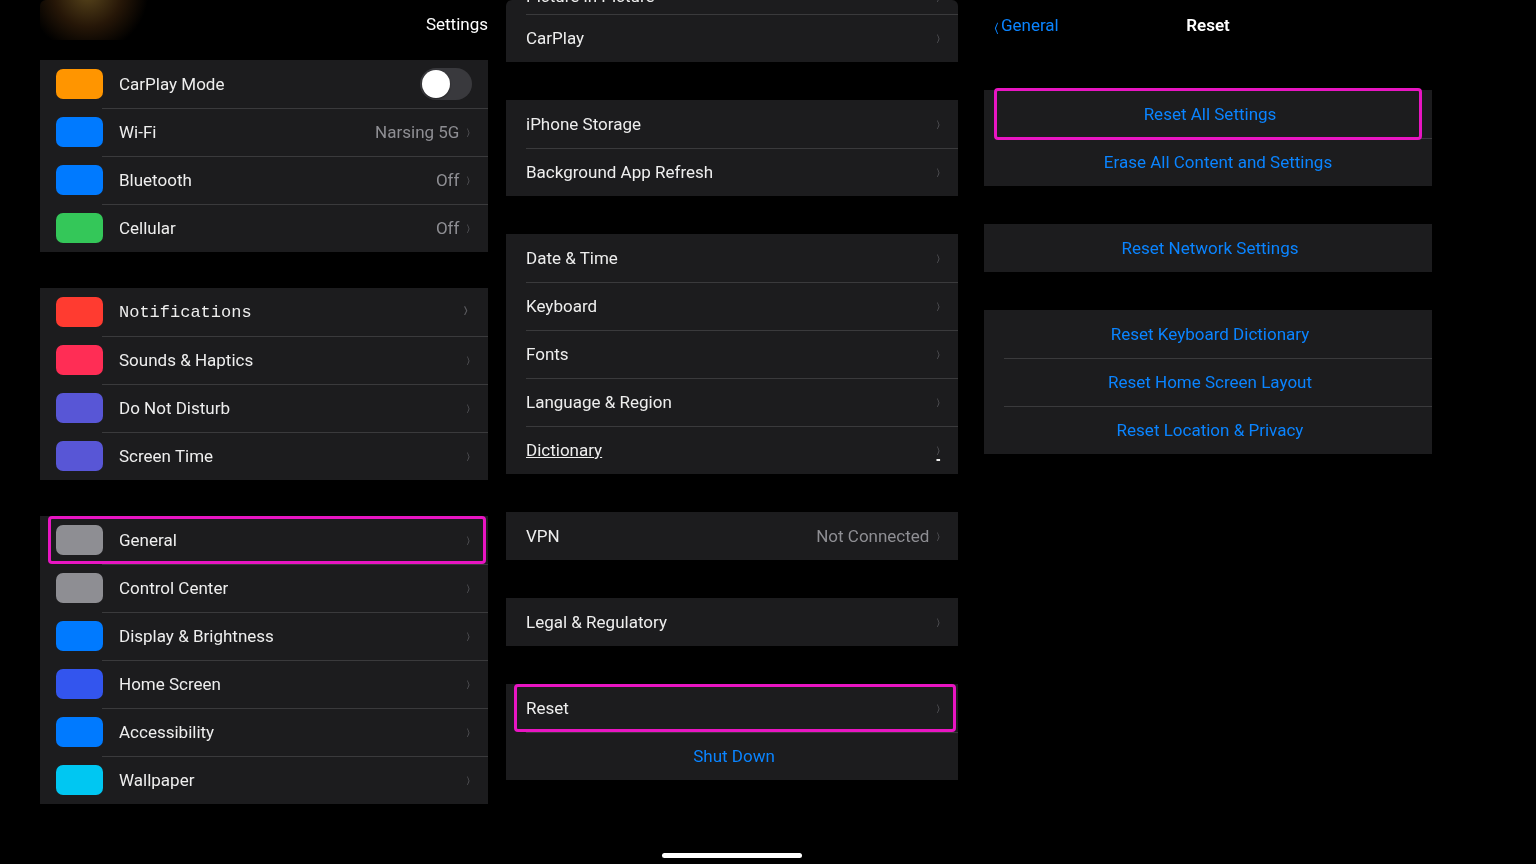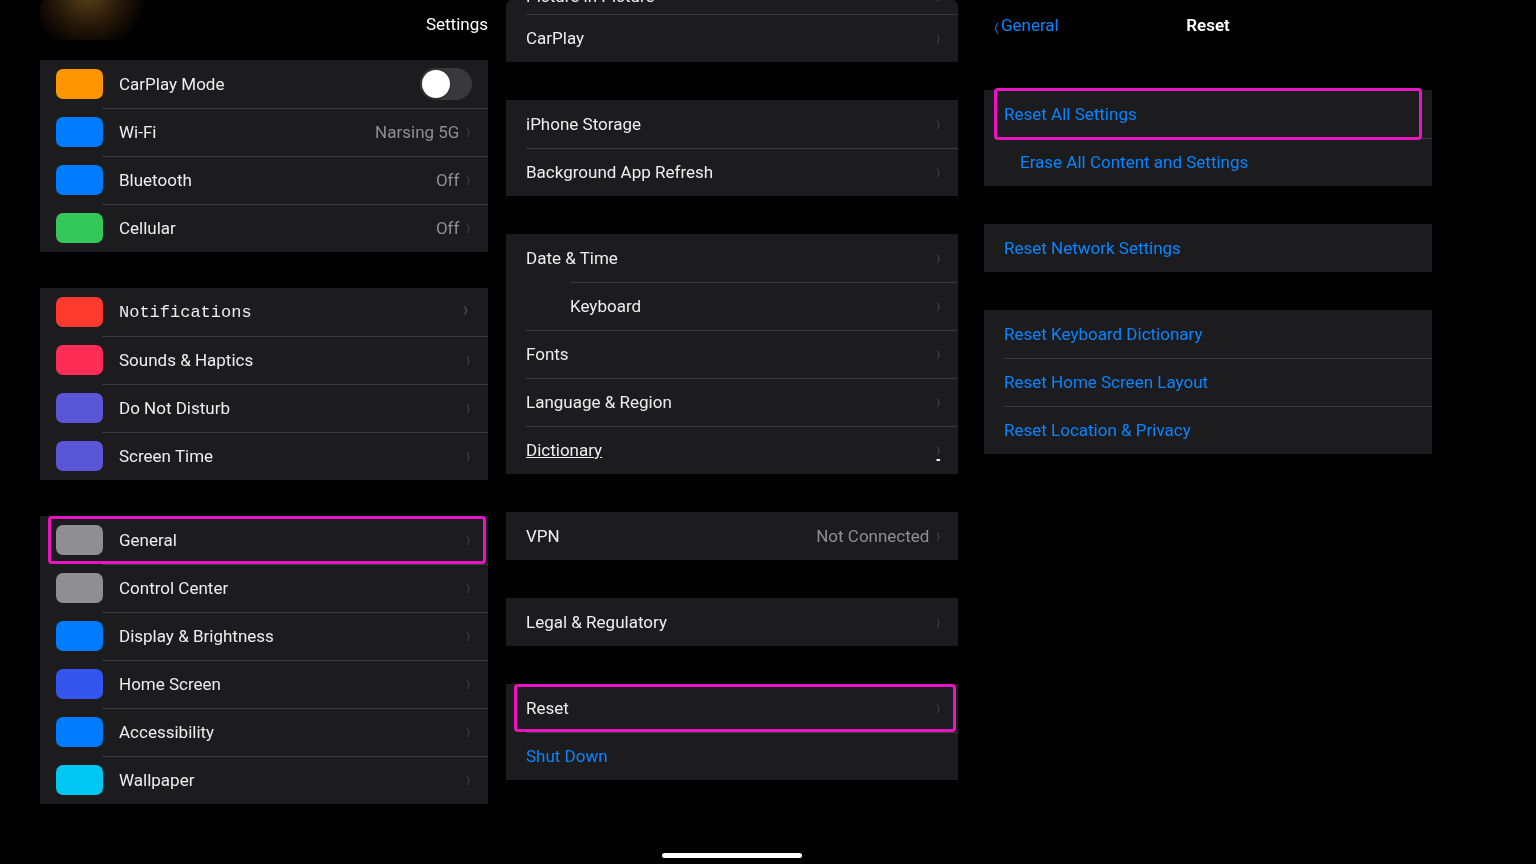--- a/index.html
+++ b/index.html
@@ -96,21 +96,21 @@
     border-radius: 50%;
     background: #fff;
     box-shadow: 0 1px 2px rgba(0,0,0,.4);
   }
 
   
   .hl { position: absolute; border: 3px solid #e815c2; border-radius: 4px; pointer-events: none; z-index: 5; }
 
   
   .p2 .row, .p3 .row { padding-left: 20px; border-radius: 24px; }
-  .blue { color: #0a84ff; }
+  .blue { color: #0a84ff; text-align: center; }
 
   
   .nav3 {
     height: 50px;
     display: flex;
     align-items: center;
     position: relative;
     background: #000;
     padding: 0 8px;
   }
@@ -358,21 +358,21 @@
           <div class="label">Background App Refresh</div>
           <div class="chev">›</div>
         </div>
       </div>
       <div style="height: 38px;"></div>
       <div class="group">
         <div class="row" style="position: relative;">
           <div class="label">Date &amp; Time</div>
           <div class="chev">›</div>
         </div>
-        <div class="row" style="position: relative; margin-left: 44px;">
+        <div class="row" style="position: relative;">
           <div class="label">Keyboard</div>
           <div class="chev">›</div>
         </div>
         <div class="row" style="position: relative;">
           <div class="label">Fonts</div>
           <div class="chev">›</div>
         </div>
         <div class="row" style="position: relative;">
           <div class="label">Language &amp; Region</div>
           <div class="chev">›</div>

